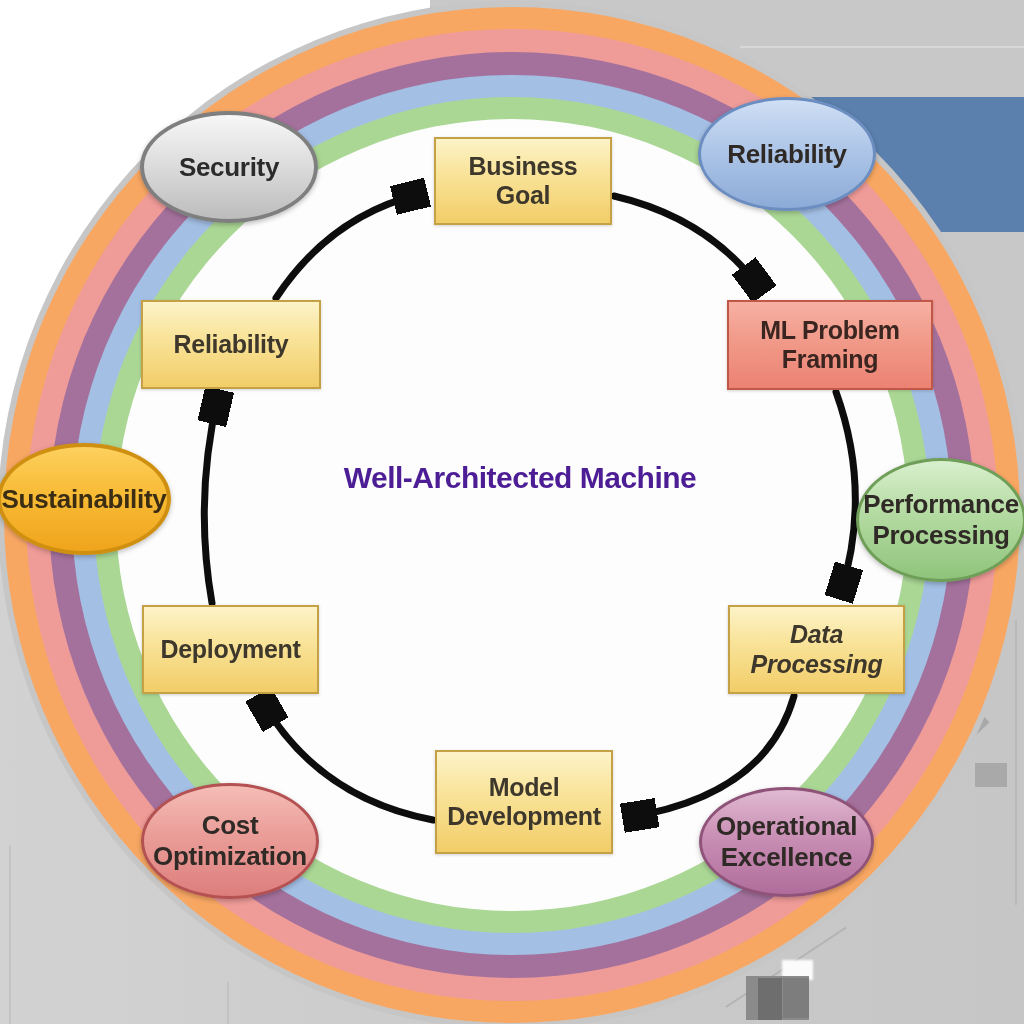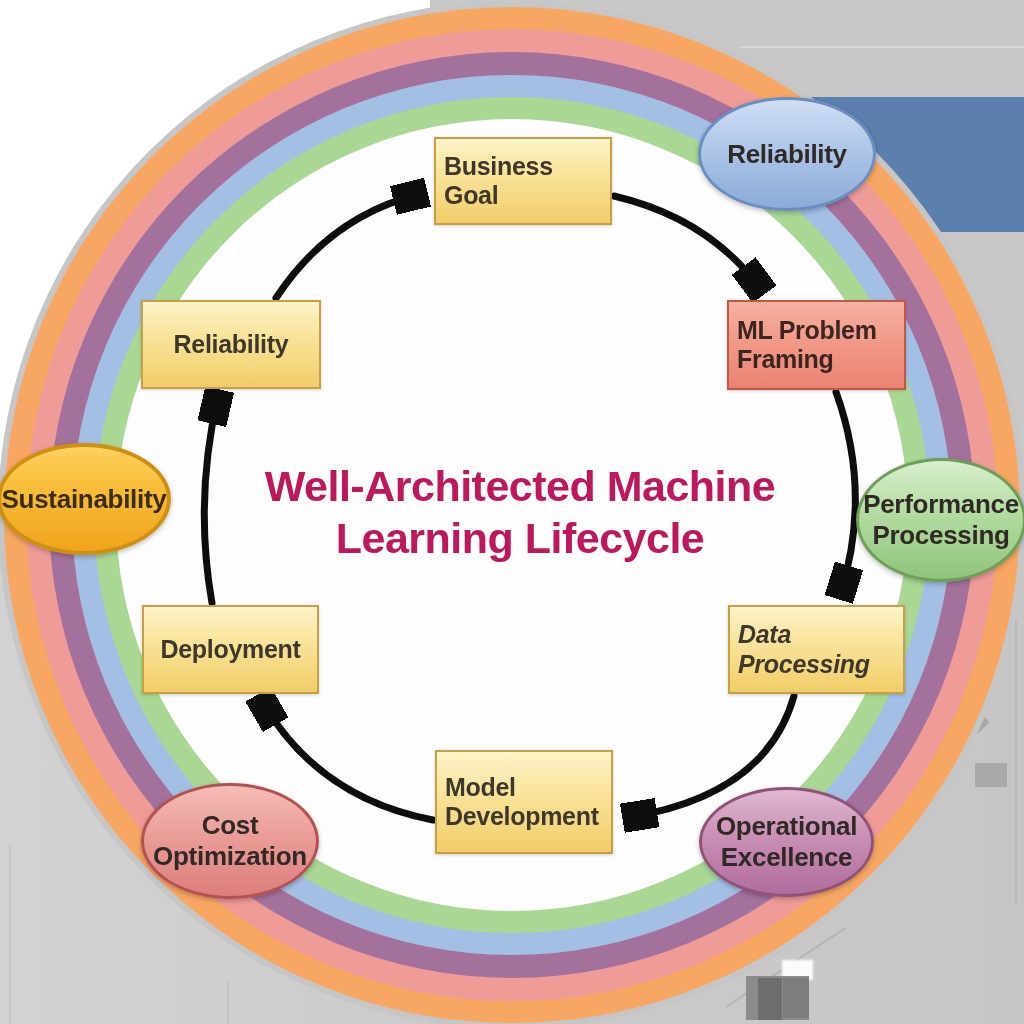--- a/index.html
+++ b/index.html
@@ -35,29 +35,29 @@
   .ring-blue  {left:72px;  top:75px;  width:880px; height:880px; background:#a3bfe4;}
   .ring-green {left:94px;  top:97px;  width:836px; height:836px; background:#abd795;}
   .ring-white {left:116px; top:119px; width:792px; height:792px; background:#fdfdfd;}
 
   
   #cycle-arrows{position:absolute;left:0;top:0;width:1024px;height:1024px;}
   #cycle-arrows path{fill:none;stroke:#0d0d0d;stroke-width:7;stroke-linecap:round;}
 
   
   .stage-box{position:absolute;display:flex;align-items:center;justify-content:center;
-     box-sizing:border-box;
+     text-align:center;box-sizing:border-box;
      font-weight:700;font-size:25px;line-height:1.18;letter-spacing:-0.3px;color:#3d372c;
      border:2px solid #c3a144;
      background:linear-gradient(180deg,#fcf3c8 0%,#f9e49b 40%,#f2cd68 100%);
      box-shadow:0 1px 3px rgba(0,0,0,0.18);padding:14px 8px;}
   .stage-box.red{border-color:#c05848;color:#3a2520;
      background:linear-gradient(180deg,#f7b0a3 0%,#f19a89 45%,#ec8273 100%);}
   .box-business-goal    {left:434px;top:137px;width:178px;height:88px;}
-  .box-ml-problem-framing{left:727px;top:300px;width:179px;height:90px;}
+  .box-ml-problem-framing{left:727px;top:300px;width:206px;height:90px;}
   .box-data-processing  {left:728px;top:605px;width:177px;height:89px;font-style:italic;}
   .box-model-development{left:435px;top:750px;width:178px;height:104px;}
   .box-deployment       {left:142px;top:605px;width:177px;height:89px;}
   .box-monitoring       {left:141px;top:300px;width:180px;height:89px;}
 
   
   .pillar{position:absolute;display:flex;align-items:center;justify-content:center;
      text-align:center;box-sizing:border-box;border-radius:50%;
      font-weight:700;font-size:26px;line-height:1.18;letter-spacing:-0.3px;color:#2f2a26;
      box-shadow:0 2px 5px rgba(0,0,0,0.25);padding:6px 14px;}
@@ -69,21 +69,21 @@
      background:linear-gradient(180deg,#d8efcd 0%,#b4dba2 45%,#8fc47b 100%);}
   .pillar-operational{left:699px;top:787px;width:175px;height:110px;border:3px solid #8f5379;
      background:linear-gradient(180deg,#e0b9d1 0%,#c98fb4 45%,#b06d9c 100%);}
   .pillar-cost{left:141px;top:783px;width:178px;height:116px;border:3px solid #b45152;
      background:linear-gradient(180deg,#f5bcb6 0%,#ea9d98 45%,#dd7e7d 100%);}
   .pillar-sustainability{left:-3px;top:443px;width:174px;height:112px;border:4px solid #cf8f10;
      background:linear-gradient(180deg,#fdd05e 0%,#f8bb35 45%,#f0a41d 100%);color:#3a2d14;}
 
   
   .diagram-title{position:absolute;left:160px;top:460px;width:720px;text-align:center;
-     font-weight:700;font-size:43px;line-height:1.22;letter-spacing:-0.5px;color:#be185d;}
+     font-weight:700;font-size:30px;line-height:1.22;letter-spacing:-0.5px;color:#4c1d95;}
 </style>
 </head>
 <body>
 
 <div id="stage-area">
 
   <div class="bg-rect bg-gray-tr"></div>
   <div class="bg-rect bg-line-tr"></div>
   <div class="bg-rect bg-blue-banner"></div>
   <div class="bg-rect bg-gray-bottom"></div>
@@ -115,21 +115,20 @@
     <path d="M 276 298 Q 330 216 420 194" marker-end="url(#ah)"></path>
     <path d="M 614 196 Q 708 218 760 288" marker-end="url(#ah)"></path>
     <path d="M 836 392 Q 872 492 841 592" marker-end="url(#ah)"></path>
     <path d="M 794 696 Q 766 795 630 817" marker-end="url(#ah)"></path>
     <path d="M 433 820 Q 318 798 262 701" marker-end="url(#ah)"></path>
     <path d="M 212 603 Q 194 500 218 397" marker-end="url(#ah)"></path>
   </svg>
 
   <div class="diagram-title">
     <div>Well-Architected Machine</div>
-    <div>Learning Lifecycle</div>
   </div>
 
   <div class="stage-box box-business-goal">
     <span>Business Goal</span>
   </div>
   <div class="stage-box red box-ml-problem-framing">
     <span>ML Problem Framing</span>
   </div>
   <div class="stage-box box-data-processing">
     <span>Data Processing</span>
@@ -137,20 +136,23 @@
   <div class="stage-box box-model-development">
     <span>Model Development</span>
   </div>
   <div class="stage-box box-deployment">
     <span>Deployment</span>
   </div>
   <div class="stage-box box-monitoring">
     <span>Reliability</span>
   </div>
 
+  <div class="pillar pillar-security">
+    <span>Security</span>
+  </div>
   <div class="pillar pillar-reliability">
     <span>Reliability</span>
   </div>
   <div class="pillar pillar-performance">
     <span>Performance Processing</span>
   </div>
   <div class="pillar pillar-cost">
     <span>Cost Optimization</span>
   </div>
   <div class="pillar pillar-operational">

